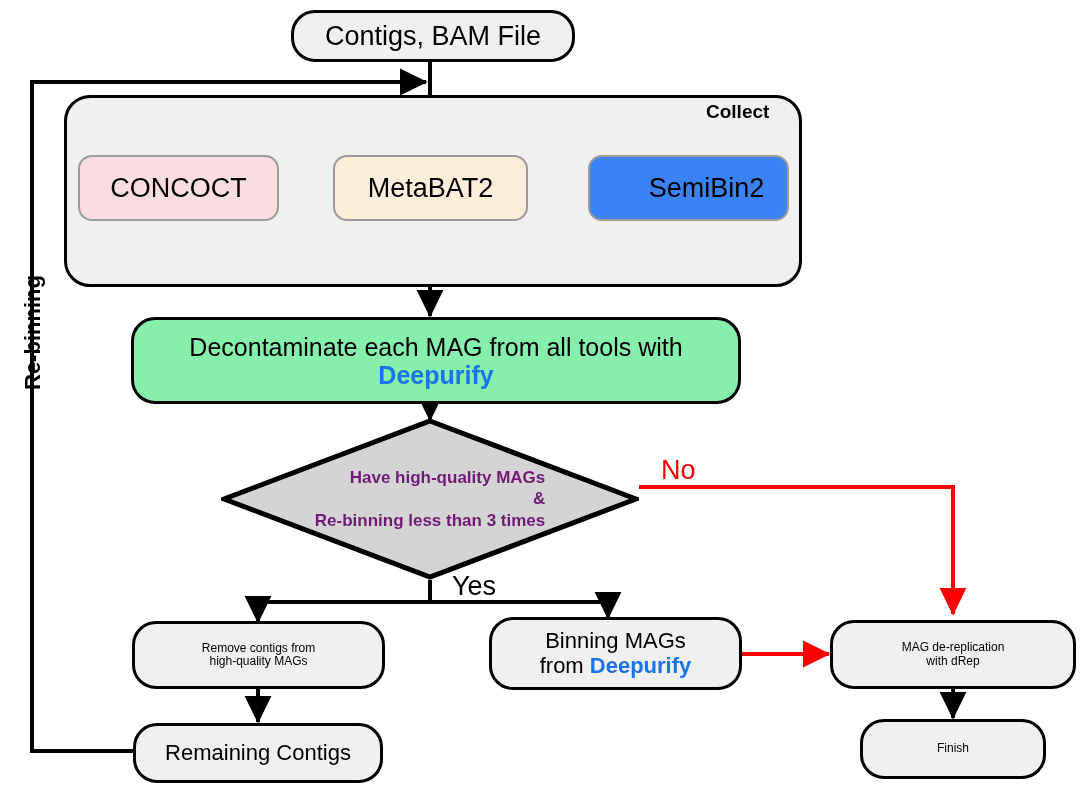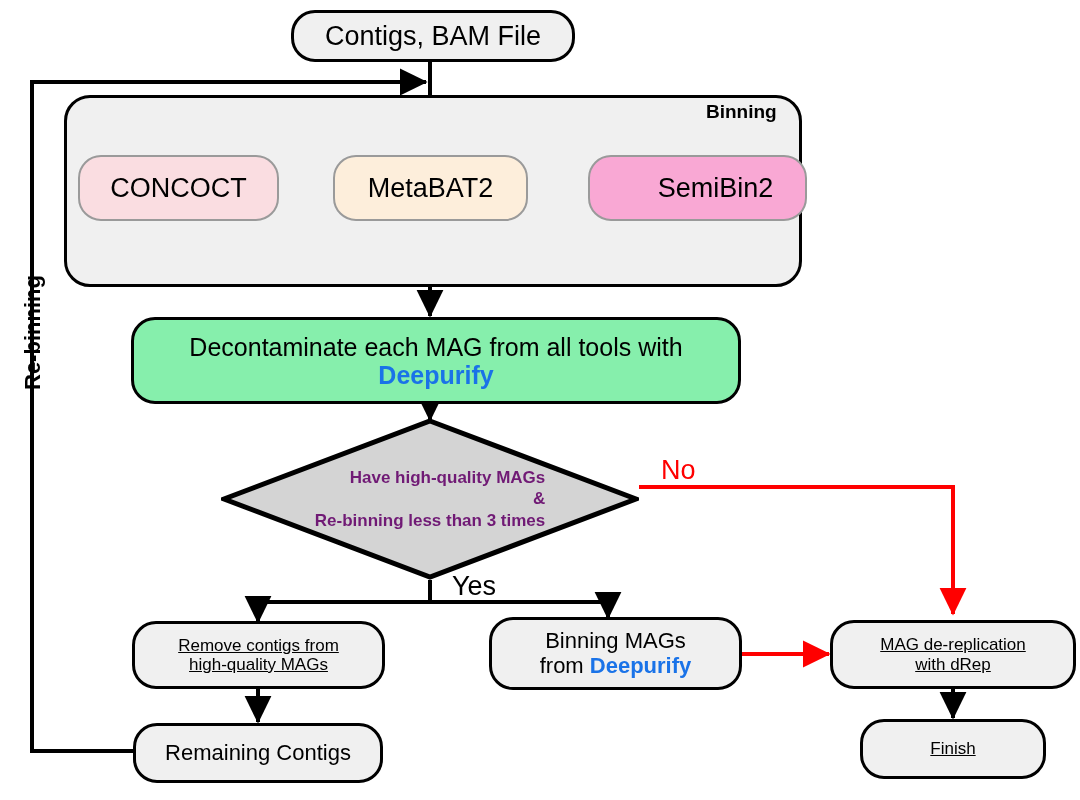--- a/index.html
+++ b/index.html
@@ -30,21 +30,21 @@
     justify-content: center;
     text-align: center;
     border: 3px solid #000000;
     border-radius: 24px;
     background: #f0f0f0;
     color: #000000;
     line-height: 1.12;
   }
   .node.sub {
     border: 2px solid #9a9a9a;
-    border-radius: 23px;
+    border-radius: 14px;
     text-align: right;
   }
   .group-box {
     position: absolute;
     box-sizing: border-box;
     border: 3px solid #000000;
     border-radius: 26px;
     background: #f0f0f0;
   }
   .group-label {
@@ -83,21 +83,21 @@
     transform: rotate(-90deg);
     white-space: nowrap;
     color: #000000;
   }
   .accent { color: #1a73e8; font-weight: bold; }
   .t-contigs { font-size: 27px; }
   .t-tool { font-size: 27px; }
   .t-blue { font-size: 25px; }
   .t-diamond { font-size: 17px; }
   .t-mid { font-size: 22px; }
-  .t-small { font-size: 17px; text-decoration: underline; }
+  .t-small { font-size: 12px; }
   .t-yes { font-size: 27px; color:#000; }
   .t-no { font-size: 27px; color:#ff0000; }
   .t-rebin { font-size: 22px; }
   .t-binning { font-size: 19px; }
 </style>
 </head>
 <body>
 
 <div id="canvas">
 
@@ -139,31 +139,31 @@
     <path d="M742,654 L829,654" stroke="#ff0000" stroke-width="4" fill="none" marker-end="url(#arrowRed)"></path>
 
     <path d="M953,689 L953,718" stroke="#000" stroke-width="4" fill="none" marker-end="url(#arrowBlack)"></path>
   </svg>
 
   <div class="node t-contigs" style="left:291px; top:10px; width:284px; height:52px;">
     <span>Contigs, BAM File</span>
   </div>
 
   <div class="group-box" style="left:64px; top:95px; width:738px; height:192px;"></div>
-  <div class="group-label t-binning" style="left:706px; top:101px;">Binning</div>
+  <div class="group-label t-binning" style="left:706px; top:101px;">Collect</div>
 
   <div class="node sub t-tool" style="left:78px; top:155px; width:201px; height:66px; background:#fadde1;">
     <span>CONCOCT</span>
   </div>
 
   <div class="node sub t-tool" style="left:333px; top:155px; width:195px; height:66px; background:#fdeedb;">
     <span>MetaBAT2</span>
   </div>
 
-  <div class="node sub t-tool" style="left:588px; top:155px; width:219px; height:66px; background:#f9a8d4;padding-left:36px;">
+  <div class="node sub t-tool" style="left:588px; top:155px; width:201px; height:66px; background:#3b82f6;padding-left:36px;">
     <span>SemiBin2</span>
   </div>
 
   <div class="node t-blue" style="left:131px; top:317px; width:610px; height:87px; background:#86efac; flex-direction:column;">
     <span>Decontaminate each MAG from all tools with</span>
     <span class="accent">Deepurify</span>
   </div>
 
   <div class="diamond-wrap" style="left:221px; top:418px; width:418px; height:162px;">
     <svg class="diamond-shape" viewBox="0 0 418 162" preserveAspectRatio="none">

